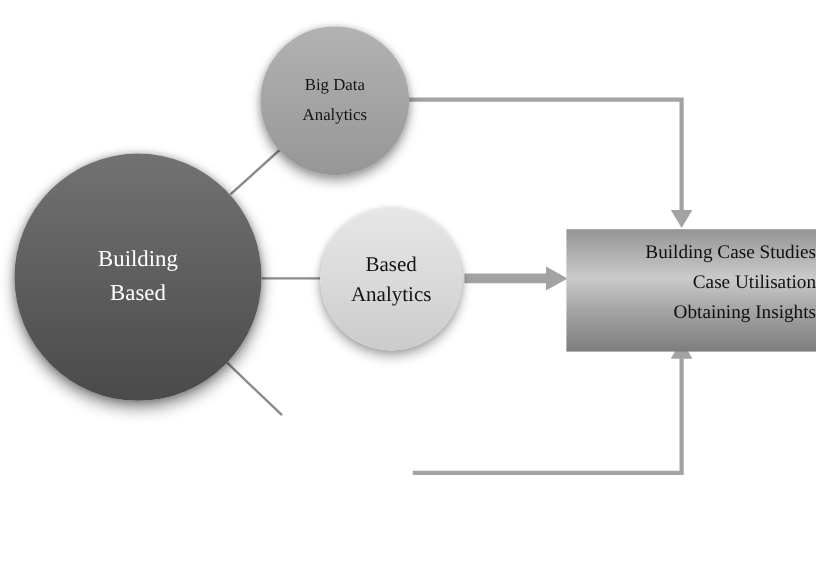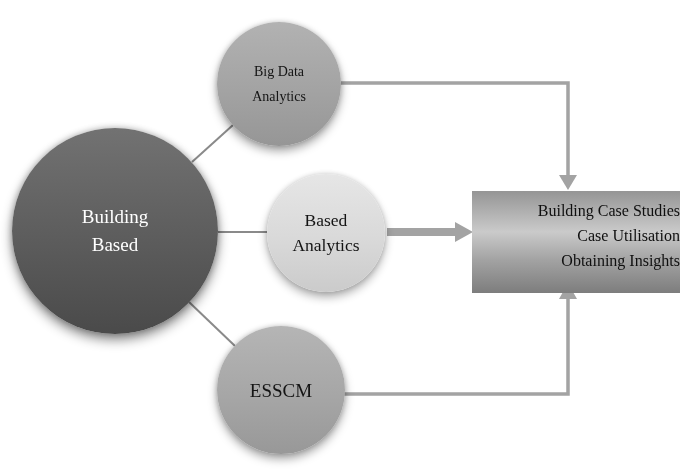--- a/index.html
+++ b/index.html
@@ -127,25 +127,20 @@
     </div>
   </div>
 
   <div class="node circle node-textanalytics">
     <div>
       <span class="label">Based</span>
       <span class="label">Analytics</span>
     </div>
   </div>
 
-  <div class="node circle node-esscm">
-    <div>
-      <span class="label">ESSCM</span>
-    </div>
-  </div>
 
   <div class="node-outcome">
     <div class="label">Building Case Studies</div>
     <div class="label">Case Utilisation</div>
     <div class="label">Obtaining Insights</div>
   </div>
 
 </div>
 
 </body></html>

